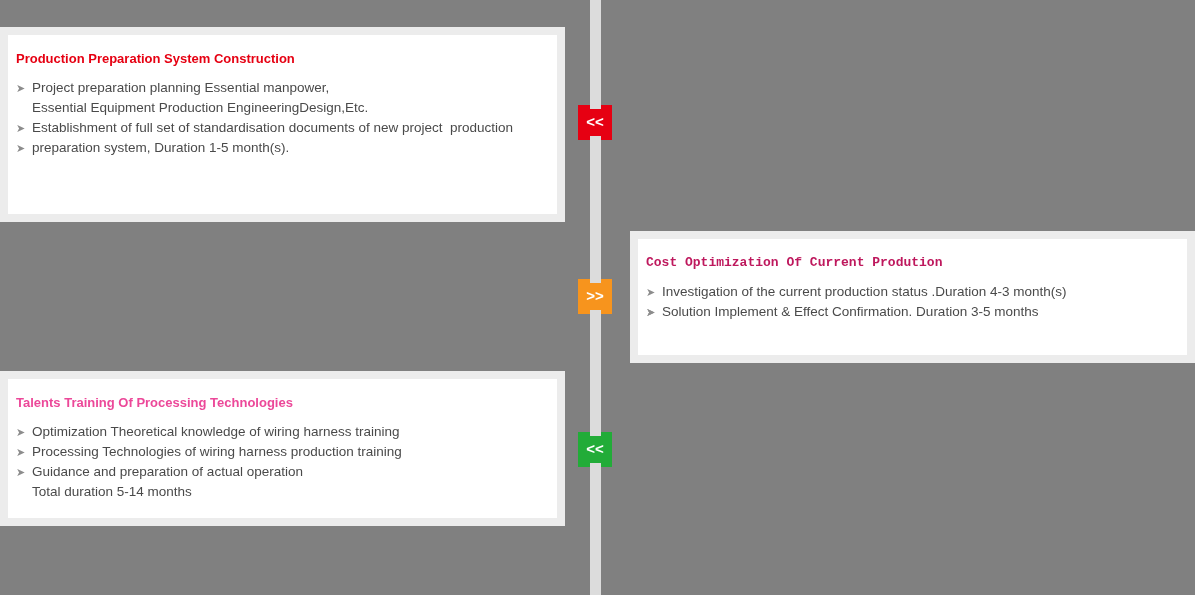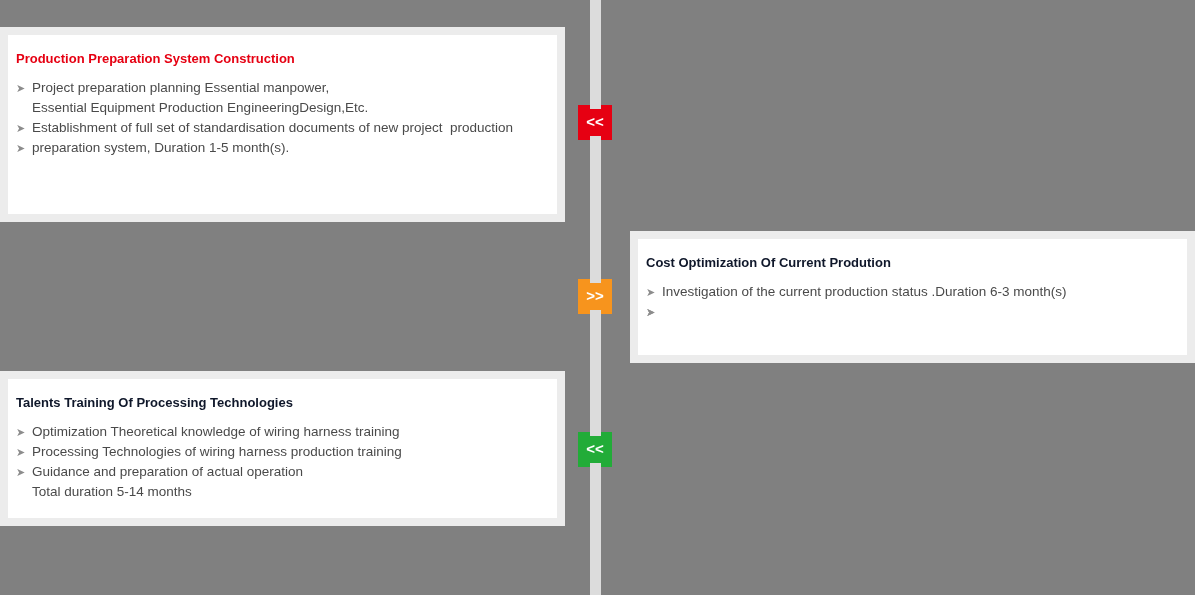--- a/index.html
+++ b/index.html
@@ -58,30 +58,30 @@
     <div class="line"><span class="arrow">➤</span><span class="line-text">Project preparation planning Essential manpower,</span></div>
     <div class="line"><span class="line-text">Essential Equipment Production EngineeringDesign,Etc.</span></div>
     <div class="line"><span class="arrow">➤</span></div>
     <div class="line"><span class="line-text">Establishment of full set of standardisation documents of new project  production</span></div>
     <div class="line"><span class="arrow">➤</span><span class="line-text">preparation system, Duration 1-5 month(s).</span></div>
   </div>
 </section>
 
 <section class="panel" id="panel-2">
   <div class="panel-inner">
-    <h2 class="panel-title" style="color: #0f172a;">Cost Optimization Of Current Prodution</h2>
-    <div class="line"><span class="arrow">➤</span><span class="line-text">Investigation of the current production status .Duration 6-3 month(s)</span></div>
+    <h2 class="panel-title" style="color: #be185d; font-family: Liberation Mono, monospace;">Cost Optimization Of Current Prodution</h2>
+    <div class="line"><span class="arrow">➤</span><span class="line-text">Investigation of the current production status .Duration 4-3 month(s)</span></div>
     <div class="line"><span class="arrow">➤</span></div>
-    <div class="line"><span class="arrow">➤</span></div>
+    <div class="line"><span class="arrow">➤</span><span class="line-text">Solution Implement &amp; Effect Confirmation. Duration 3-5 months</span></div>
   </div>
 </section>
 
 <section class="panel" id="panel-3">
   <div class="panel-inner">
-    <h2 class="panel-title" style="color: #0f172a;">Talents Training Of Processing Technologies</h2>
+    <h2 class="panel-title" style="color: #ec4899;">Talents Training Of Processing Technologies</h2>
     <div class="line"><span class="arrow">➤</span><span class="line-text">Optimization Theoretical knowledge of wiring harness training</span></div>
     <div class="line"><span class="arrow">➤</span><span class="line-text">Processing Technologies of wiring harness production training</span></div>
     <div class="line"><span class="arrow">➤</span><span class="line-text">Guidance and preparation of actual operation</span></div>
     <div class="line"><span class="line-text">Total duration 5-14 months</span></div>
   </div>
 </section>
 
 <div class="badge" id="badge-1" style="background-color: rgb(230, 0, 18);">&lt;&lt;</div>
 <div class="badge" id="badge-2" style="background-color: rgb(247, 148, 29);">&gt;&gt;</div>
 <div class="badge" id="badge-3" style="background-color: rgb(34, 172, 56);">&lt;&lt;</div>

